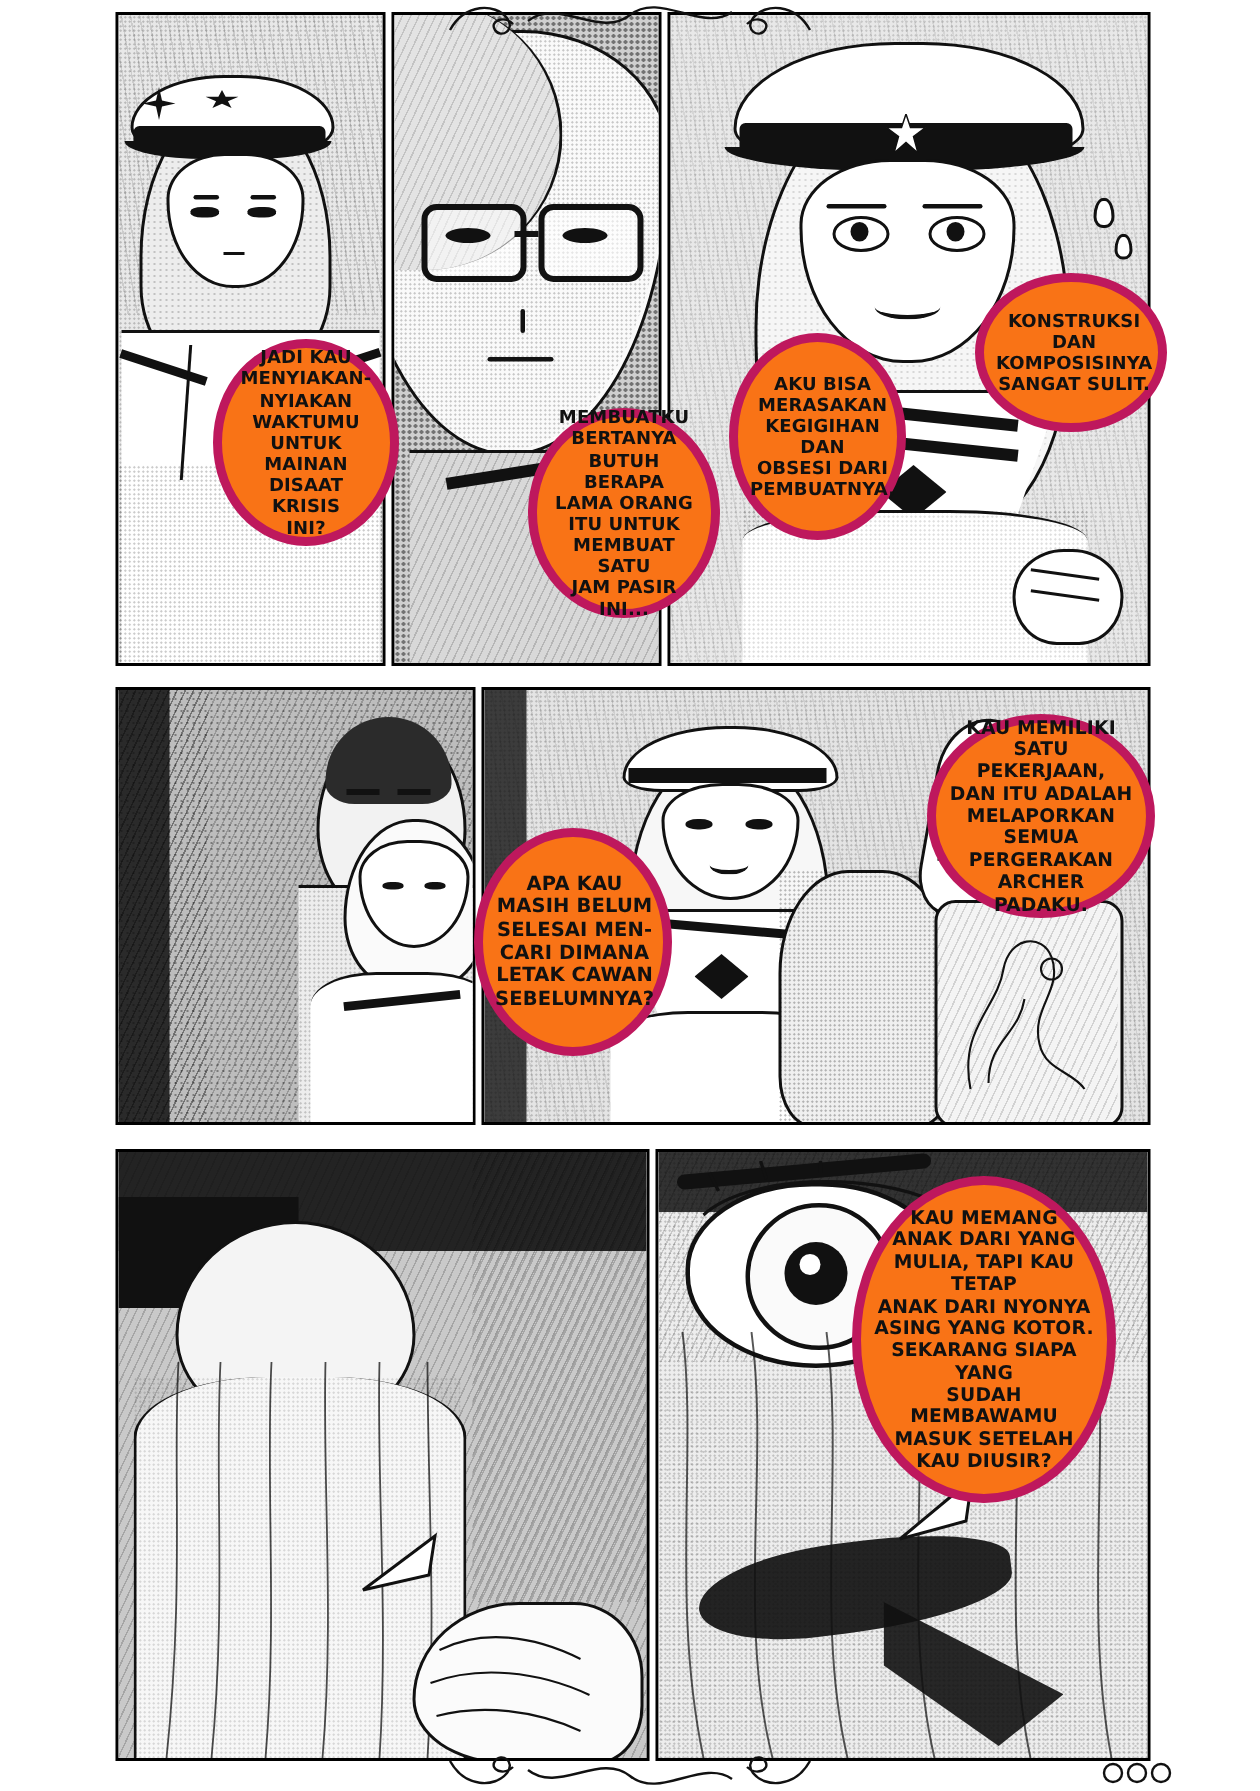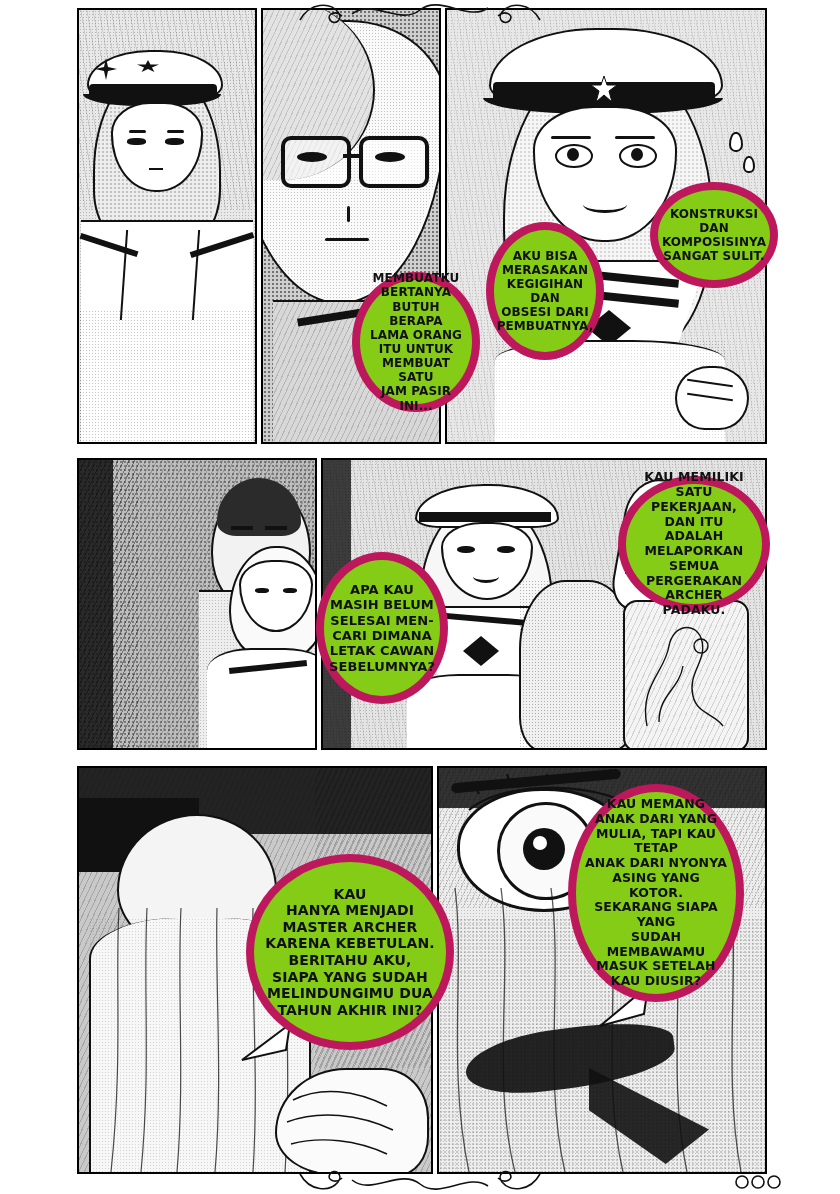--- a/index.html
+++ b/index.html
@@ -70,26 +70,25 @@
     background: #e8e8e8;
   }
   .soft {
     position: absolute;
     background: #cfcfcf;
   }
 
   
   .bubble {
     position: absolute;
-    background: #84cc16;
-    border: 8px solid #be185d;
+    background: #f97316;
+    border: 6px solid #be185d;
     border-radius: 50% / 50%;
     display: flex;
     align-items: center;
-    justify-content: center;
     text-align: center;
     box-sizing: border-box;
     z-index: 20;
   }
   .bubble .txt {
     font-family: "DejaVu Sans", sans-serif;
     font-weight: 700;
     line-height: 1.18;
     letter-spacing: 0.1px;
     color: #111;
@@ -226,20 +225,29 @@
 
       <div style="position:absolute; left:228px; top:356px; width:70px; height:60px; background:#fff; border:2px solid #111; border-radius:46% 46% 40% 40%/50% 50% 50% 50%;"></div>
       <div class="dark" style="left:240px; top:372px; width:46px; height:2px; transform:rotate(8deg);"></div>
       <div class="dark" style="left:240px; top:386px; width:46px; height:2px; transform:rotate(8deg);"></div>
 
       <div style="position:absolute; left:282px; top:122px; width:10px; height:16px; background:#fff; border:2px solid #111; border-radius:50% 50% 50% 50%/70% 70% 40% 40%;"></div>
       <div style="position:absolute; left:296px; top:146px; width:8px; height:13px; background:#fff; border:2px solid #111; border-radius:50% 50% 50% 50%/70% 70% 40% 40%;"></div>
     </div>
   </div>
 
+  <div class="bubble" style="left:142px; top:226px; width:124px; height:138px;">
+    <div class="txt" style="font-size:12px;">JADI KAU
+MENYIAKAN-
+NYIAKAN
+WAKTUMU
+UNTUK MAINAN
+DISAAT KRISIS
+INI?</div>
+  </div>
 
   <div class="bubble" style="left:352px; top:272px; width:128px; height:140px;">
     <div class="txt" style="font-size:12px;">MEMBUATKU
 BERTANYA
 BUTUH BERAPA
 LAMA ORANG
 ITU UNTUK
 MEMBUAT SATU
 JAM PASIR INI...</div>
   </div>
@@ -404,30 +412,20 @@
       </svg>
       <div class="tone-dots" style="left:0; top:150px; width:326px; height:254px; opacity:.16;"></div>
 
       <div style="position:absolute; left:26px; top:260px; width:210px; height:60px; background:#111; border-radius:50% 50% 60% 40%/60% 40% 50% 50%; transform:rotate(-7deg); opacity:.92;"></div>
       <div style="position:absolute; left:150px; top:300px; width:120px; height:96px; background:#111; clip-path:polygon(0 0,100% 64%,64% 100%,0 44%); opacity:.9;"></div>
 
       <div style="position:absolute; left:212px; top:40px; width:12px; height:18px; background:#fff; border:2px solid #111; border-radius:50% 50% 50% 50%/70% 70% 40% 40%;"></div>
     </div>
   </div>
 
-  <div class="bubble" style="left:246px; top:854px; width:208px; height:196px;">
-    <div class="txt" style="font-size:14px;">KAU
-HANYA MENJADI
-MASTER ARCHER
-KARENA KEBETULAN.
-BERITAHU AKU,
-SIAPA YANG SUDAH
-MELINDUNGIMU DUA
-TAHUN AKHIR INI?</div>
-  </div>
 
   <div class="bubble" style="left:568px; top:784px; width:176px; height:218px;">
     <div class="txt" style="font-size:12.5px;">KAU MEMANG
 ANAK DARI YANG
 MULIA, TAPI KAU TETAP
 ANAK DARI NYONYA
 ASING YANG KOTOR.
 SEKARANG SIAPA YANG
 SUDAH MEMBAWAMU
 MASUK SETELAH

